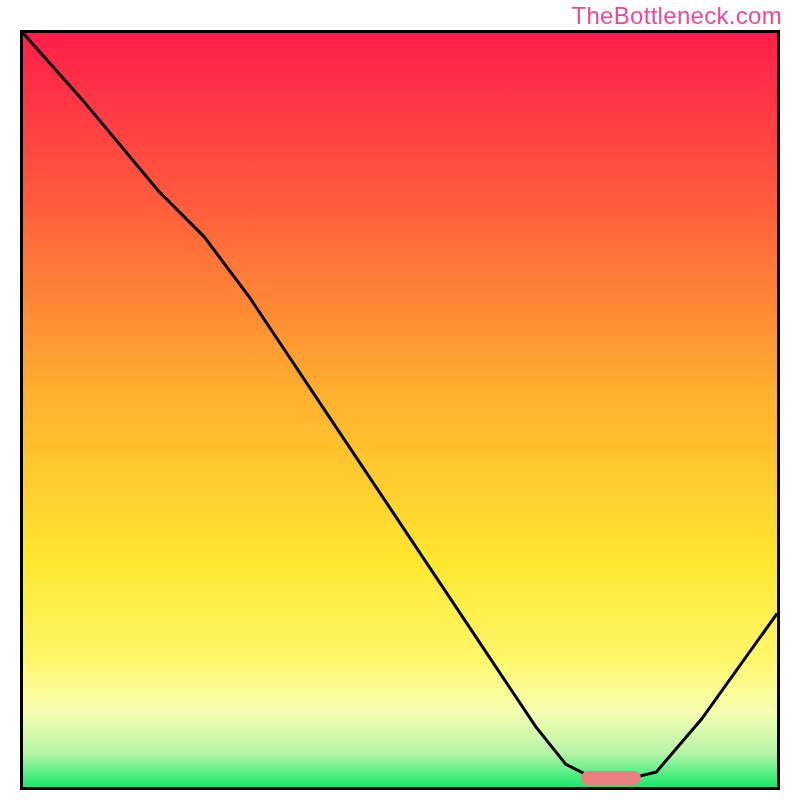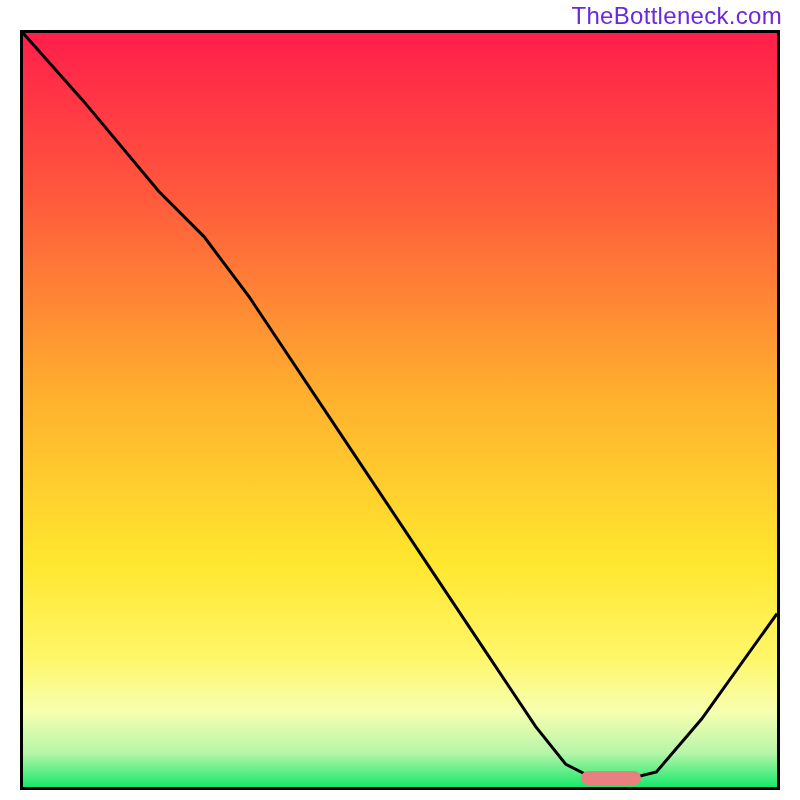--- a/index.html
+++ b/index.html
@@ -13,21 +13,21 @@
   .container {
     position: relative;
     width: 800px;
     height: 800px;
   }
   .watermark {
     position: absolute;
     top: 2px;
     right: 18px;
     font-size: 24px;
-    color: #6d28d9;
+    color: #ec4899;
     font-weight: 500;
     letter-spacing: 0.3px;
     z-index: 10;
     margin-left: 8px;
   }
   .plot-frame {
     position: absolute;
     left: 20px;
     top: 30px;
     width: 760px;

